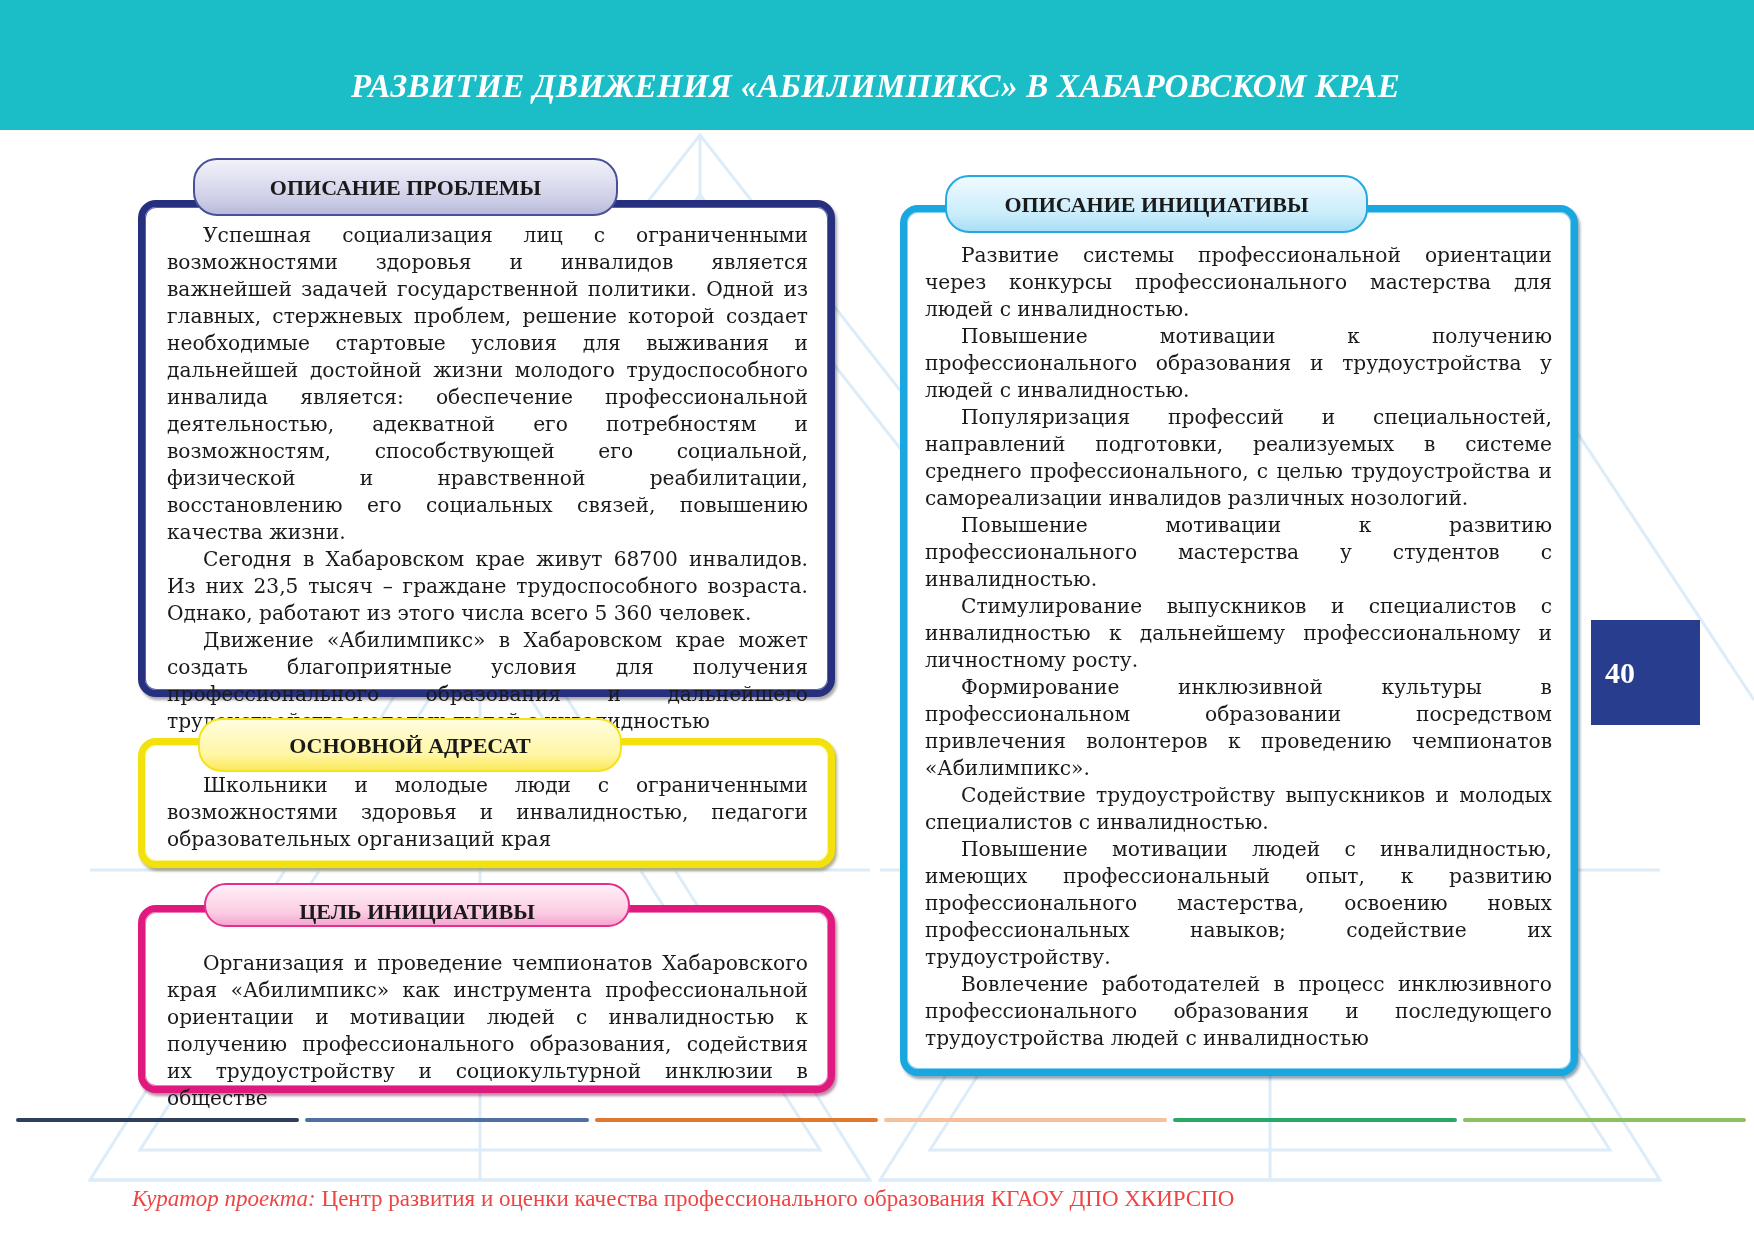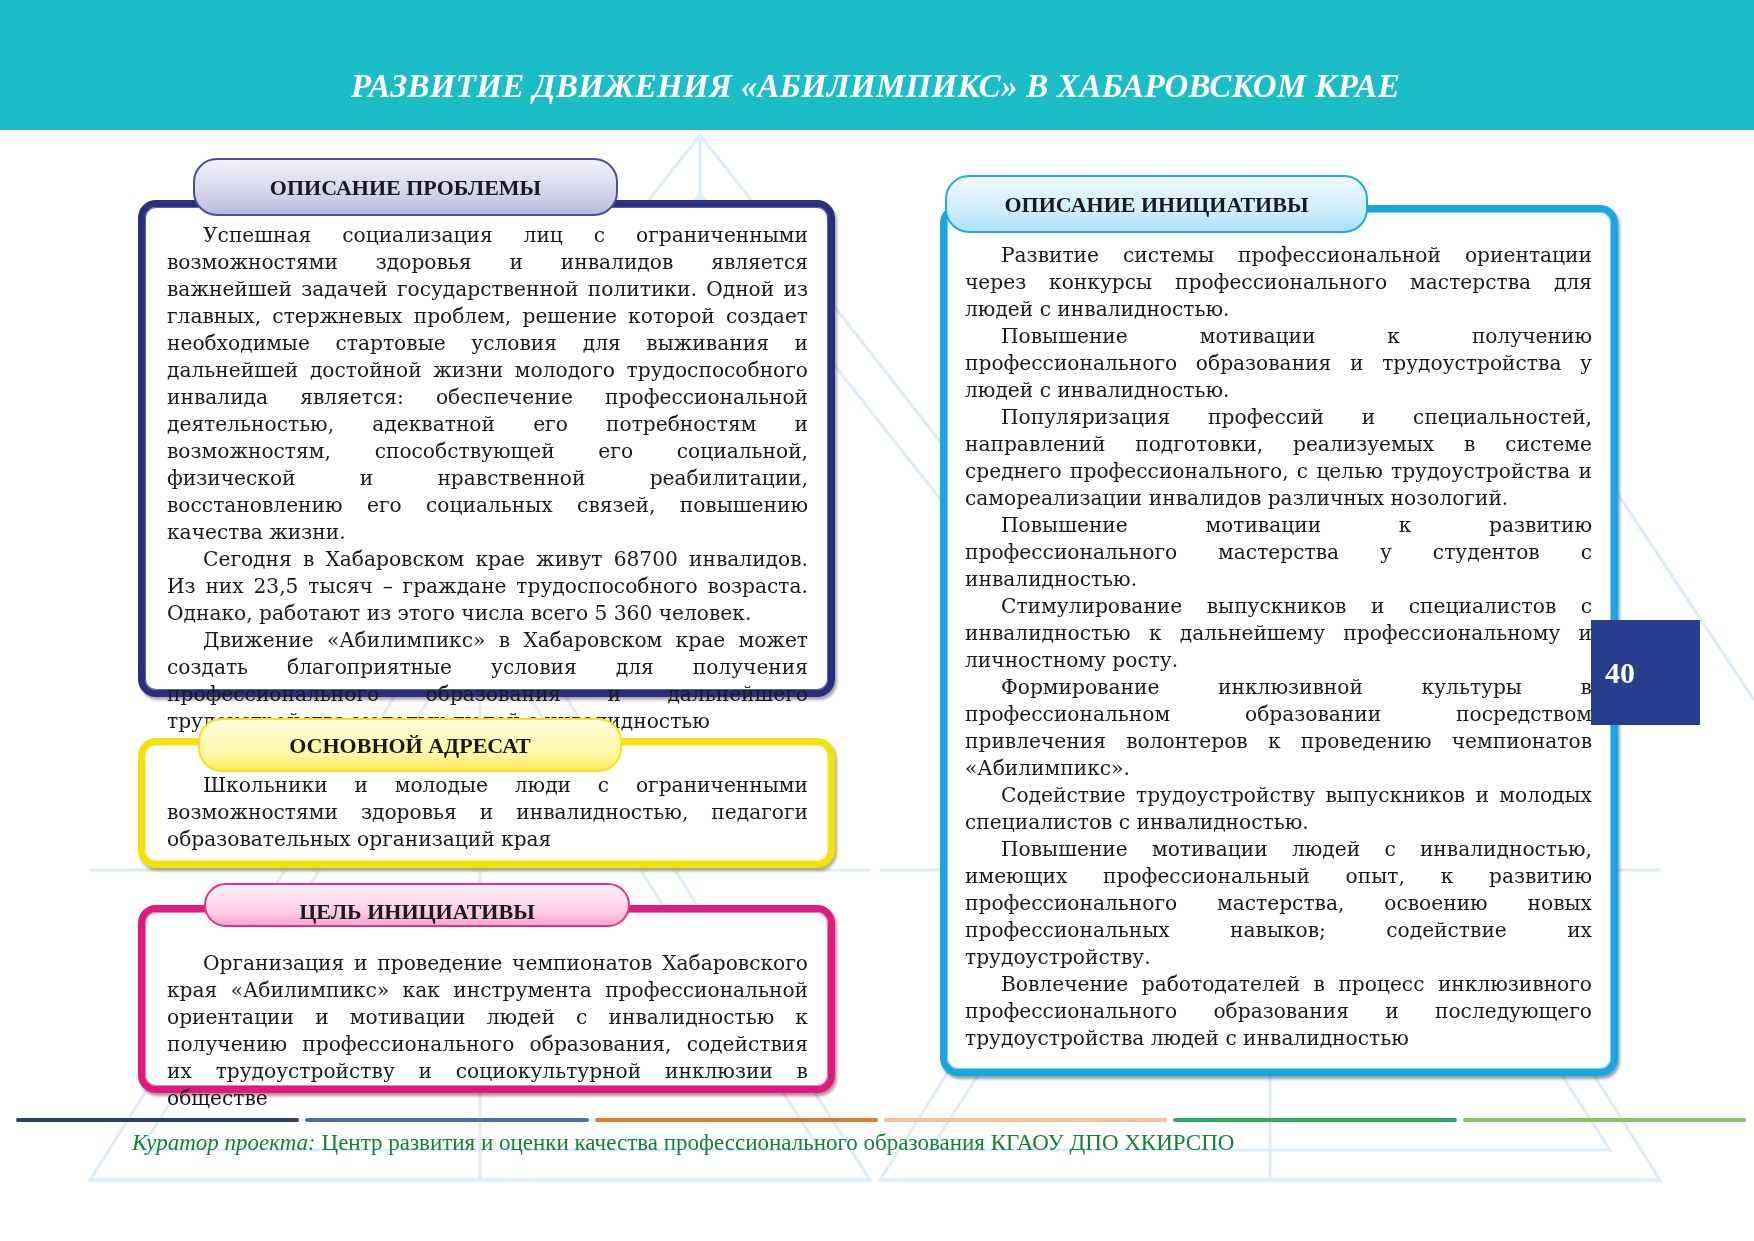--- a/index.html
+++ b/index.html
@@ -21,29 +21,29 @@
                  background:linear-gradient(#f2f2fa,#cfd0e8 70%,#b8badb); border:2px solid #4a4f9a; }
   .box-audience { left:138px; top:738px; width:697px; height:130px; border:7px solid #f2e10c;
                   box-shadow: inset 0 0 0 1px #fff685, 2px 3px 3px rgba(90,80,0,0.45); }
   .tab-audience { left:198px; top:710px; width:424px; height:54px; line-height:52px;
                   background:linear-gradient(#fffde0,#fff6a3 70%,#fbe95a); border:2px solid #f5e21c;margin-top:8px; }
   .box-goal { left:138px; top:905px; width:697px; height:188px; border:7px solid #e0197f;
               box-shadow: inset 0 0 0 1px #f07ab6, 2px 3px 3px rgba(100,0,50,0.45); }
   .tab-goal { left:204px; top:883px; width:426px; height:44px; line-height:54px;
               background:linear-gradient(#fff0f7,#fbcbe3 70%,#f6a6cf); border:2px solid #e42f8c; }
   .box-initiative { left:900px; top:205px; width:678px; height:871px; border:7px solid #1aa6df;
-                    box-shadow: inset 0 0 0 1px #7fd2f2, 2px 3px 3px rgba(0,60,90,0.45); margin-left: 40px; }
+                    box-shadow: inset 0 0 0 1px #7fd2f2, 2px 3px 3px rgba(0,60,90,0.45); }
   .tab-initiative { left:945px; top:175px; width:423px; height:58px; line-height:56px;
                     background:linear-gradient(#f0faff,#c9ecfb 70%,#a9def6); border:2px solid #23a9e0; }
   .page-num { position:absolute; left:1591px; top:620px; width:109px; height:105px; background:#283d8e; z-index:3;
               color:#fff; font-family:"Liberation Serif","DejaVu Serif",serif; font-weight:bold; font-size:30px;
               line-height:105px; padding-left:14px; box-sizing:border-box; }
   .footer-lines { position:absolute; left:16px; top:1118px; width:1730px; height:4px; z-index:3; display:flex; gap:6px; }
   .footer-lines span { flex:1; height:4px; border-radius:2px; }
-  .footer-text { position:absolute; left:132px; top:1130px; z-index:3; color:#15803d; font-size:23px;
+  .footer-text { position:absolute; left:132px; top:1186px; z-index:3; color:#ef4444; font-size:23px;
                  font-family:"Liberation Serif","DejaVu Serif",serif; }
   .footer-text i { font-style:italic; }
 </style>
 </head>
 <body>
 
 <svg class="bg-pattern" viewBox="0 0 1754 1241">
   <g fill="none" stroke="#dcecf8" stroke-width="3">
     <path d="M90 1180 L480 560 L870 1180 Z"></path>
     <path d="M140 1150 L480 620 L820 1150 Z"></path>

